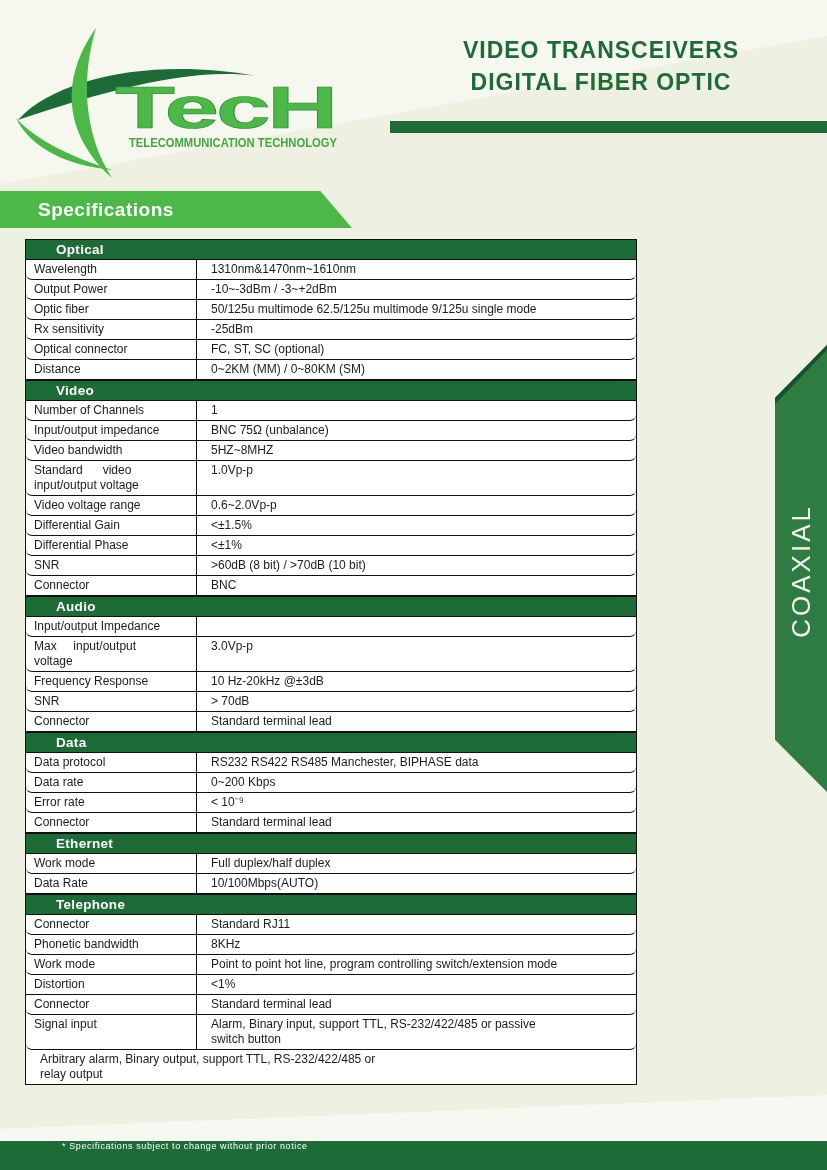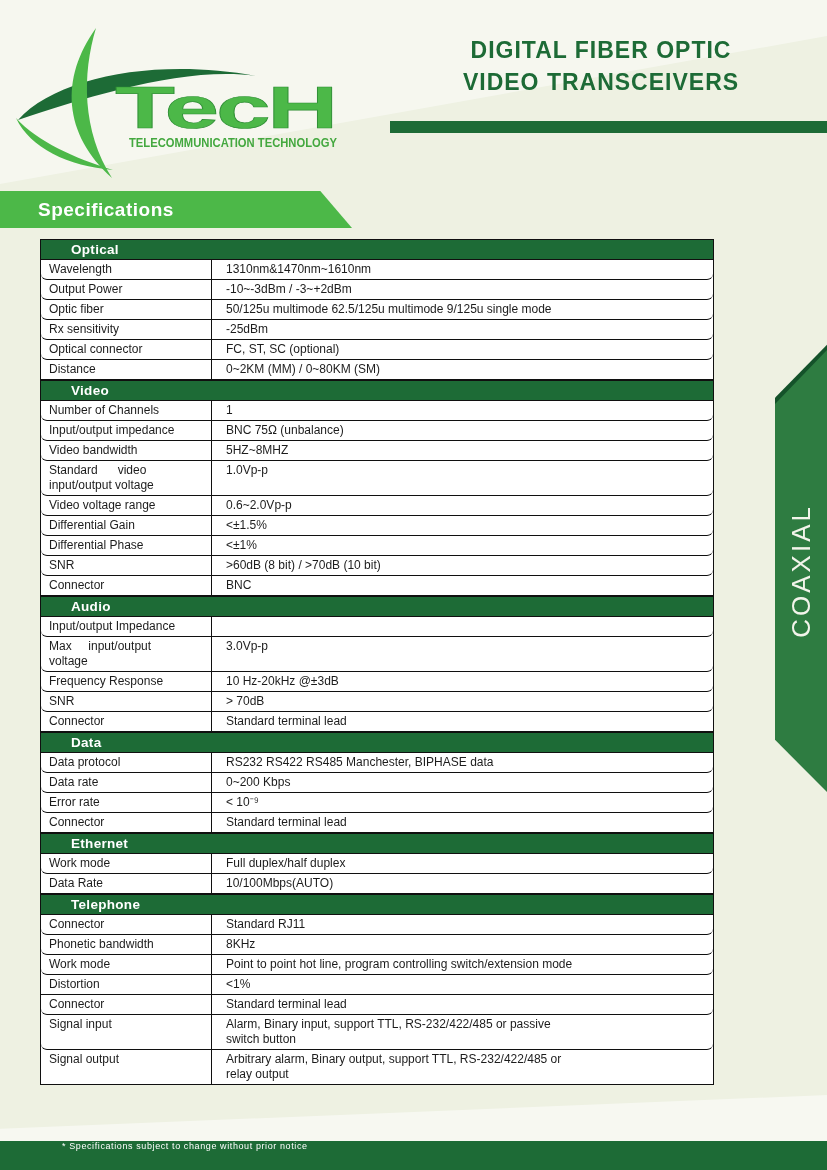--- a/index.html
+++ b/index.html
@@ -12,21 +12,21 @@
   
   .logo-svg{position:absolute;left:8px;top:16px;width:345px;height:168px;}
   .doc-title{position:absolute;left:420px;top:34px;width:362px;text-align:center;
     color:#1d6b36;font-weight:bold;font-size:23px;line-height:32px;letter-spacing:1px;}
   .title-bar{position:absolute;left:390px;top:121px;width:437px;height:12px;background:#1d6b36;}
   
   .spec-banner{position:absolute;left:0;top:191px;width:352px;height:37px;background:#4cb848;
     clip-path:polygon(0 0,91% 0,100% 100%,0 100%);display:flex;align-items:center;}
   .spec-banner span{color:#fff;font-weight:bold;font-size:19px;padding-left:38px;letter-spacing:.5px;}
   
-  .spec-table{position:absolute;left:40px;top:239px;width:674px;}
+  .spec-table{position:absolute;left:25px;top:239px;width:612px;}
   .sec-header{height:19px;background:#1d6b36;border:1px solid #101010;display:flex;align-items:center;}
   .sec-header span{color:#fff;font-weight:bold;font-size:13.5px;padding-left:30px;letter-spacing:.3px;}
   .sec-rows{border:1px solid #101010;border-top:none;background:#fff;}
   .spec-row{display:flex;border-bottom:1px solid #101010;min-height:19px;background:#fff;border-radius:6px;}
   .spec-row:last-child{border-bottom:none;}
   .cell{font-size:12px;line-height:15px;color:#1c1c1c;padding:2px 8px;white-space:pre-wrap;}
   .cell-label{width:154px;border-right:1px solid #101010;}
   .cell-value{flex:1;padding-left:14px;}
   
   .ribbon-shadow{position:absolute;left:775px;top:338px;width:52px;height:442px;background:#14522a;
@@ -50,22 +50,22 @@
 
   <svg class="logo-svg" viewBox="0 0 345 168">
     <path d="M 10 104 C 50 60, 150 42, 248 60 C 178 50, 82 80, 10 104 Z" fill="#1d6b36"></path>
     <path d="M 8 102 C 22 132, 60 150, 105 154 C 66 142, 30 126, 8 102 Z" fill="#4cb848"></path>
     <path d="M 88 12 C 52 62, 55 118, 104 162 C 74 115, 74 58, 88 12 Z" fill="#4cb848"></path>
     <text x="107" y="112" font-size="60" font-weight="800" letter-spacing="-2" fill="#4cb848" stroke="#2f8f35" stroke-width="0.6" textLength="220" lengthAdjust="spacingAndGlyphs">TecH</text>
     <text x="121" y="131" font-size="12" font-weight="700" fill="#44a83f" textLength="208" lengthAdjust="spacingAndGlyphs">TELECOMMUNICATION TECHNOLOGY</text>
   </svg>
 
   <div class="doc-title">
+    <div>VIDEO TRANSCEIVERS</div>
     <div>DIGITAL FIBER OPTIC</div>
-    <div>VIDEO TRANSCEIVERS</div>
   </div>
   <div class="title-bar"></div>
 
   <div class="spec-banner">
     <span>Specifications</span>
   </div>
 
   <div class="spec-table">
     <div>
       <div class="sec-header">
@@ -268,21 +268,20 @@
       <div class="cell cell-value">Standard terminal lead</div>
     </div>
 
     <div class="spec-row">
       <div class="cell cell-label">Signal input</div>
       <div class="cell cell-value">Alarm, Binary input, support TTL, RS-232/422/485 or passive
 switch button</div>
     </div>
 
     <div class="spec-row">
-      <div class="cell cell-label">Signal output</div>
       <div class="cell cell-value">Arbitrary alarm, Binary output, support TTL, RS-232/422/485 or
 relay output</div>
     </div>
   </div>
     </div>
   </div>
 
   <div class="ribbon-shadow"></div>
   <div class="ribbon">
     <span>COAXIAL</span>

